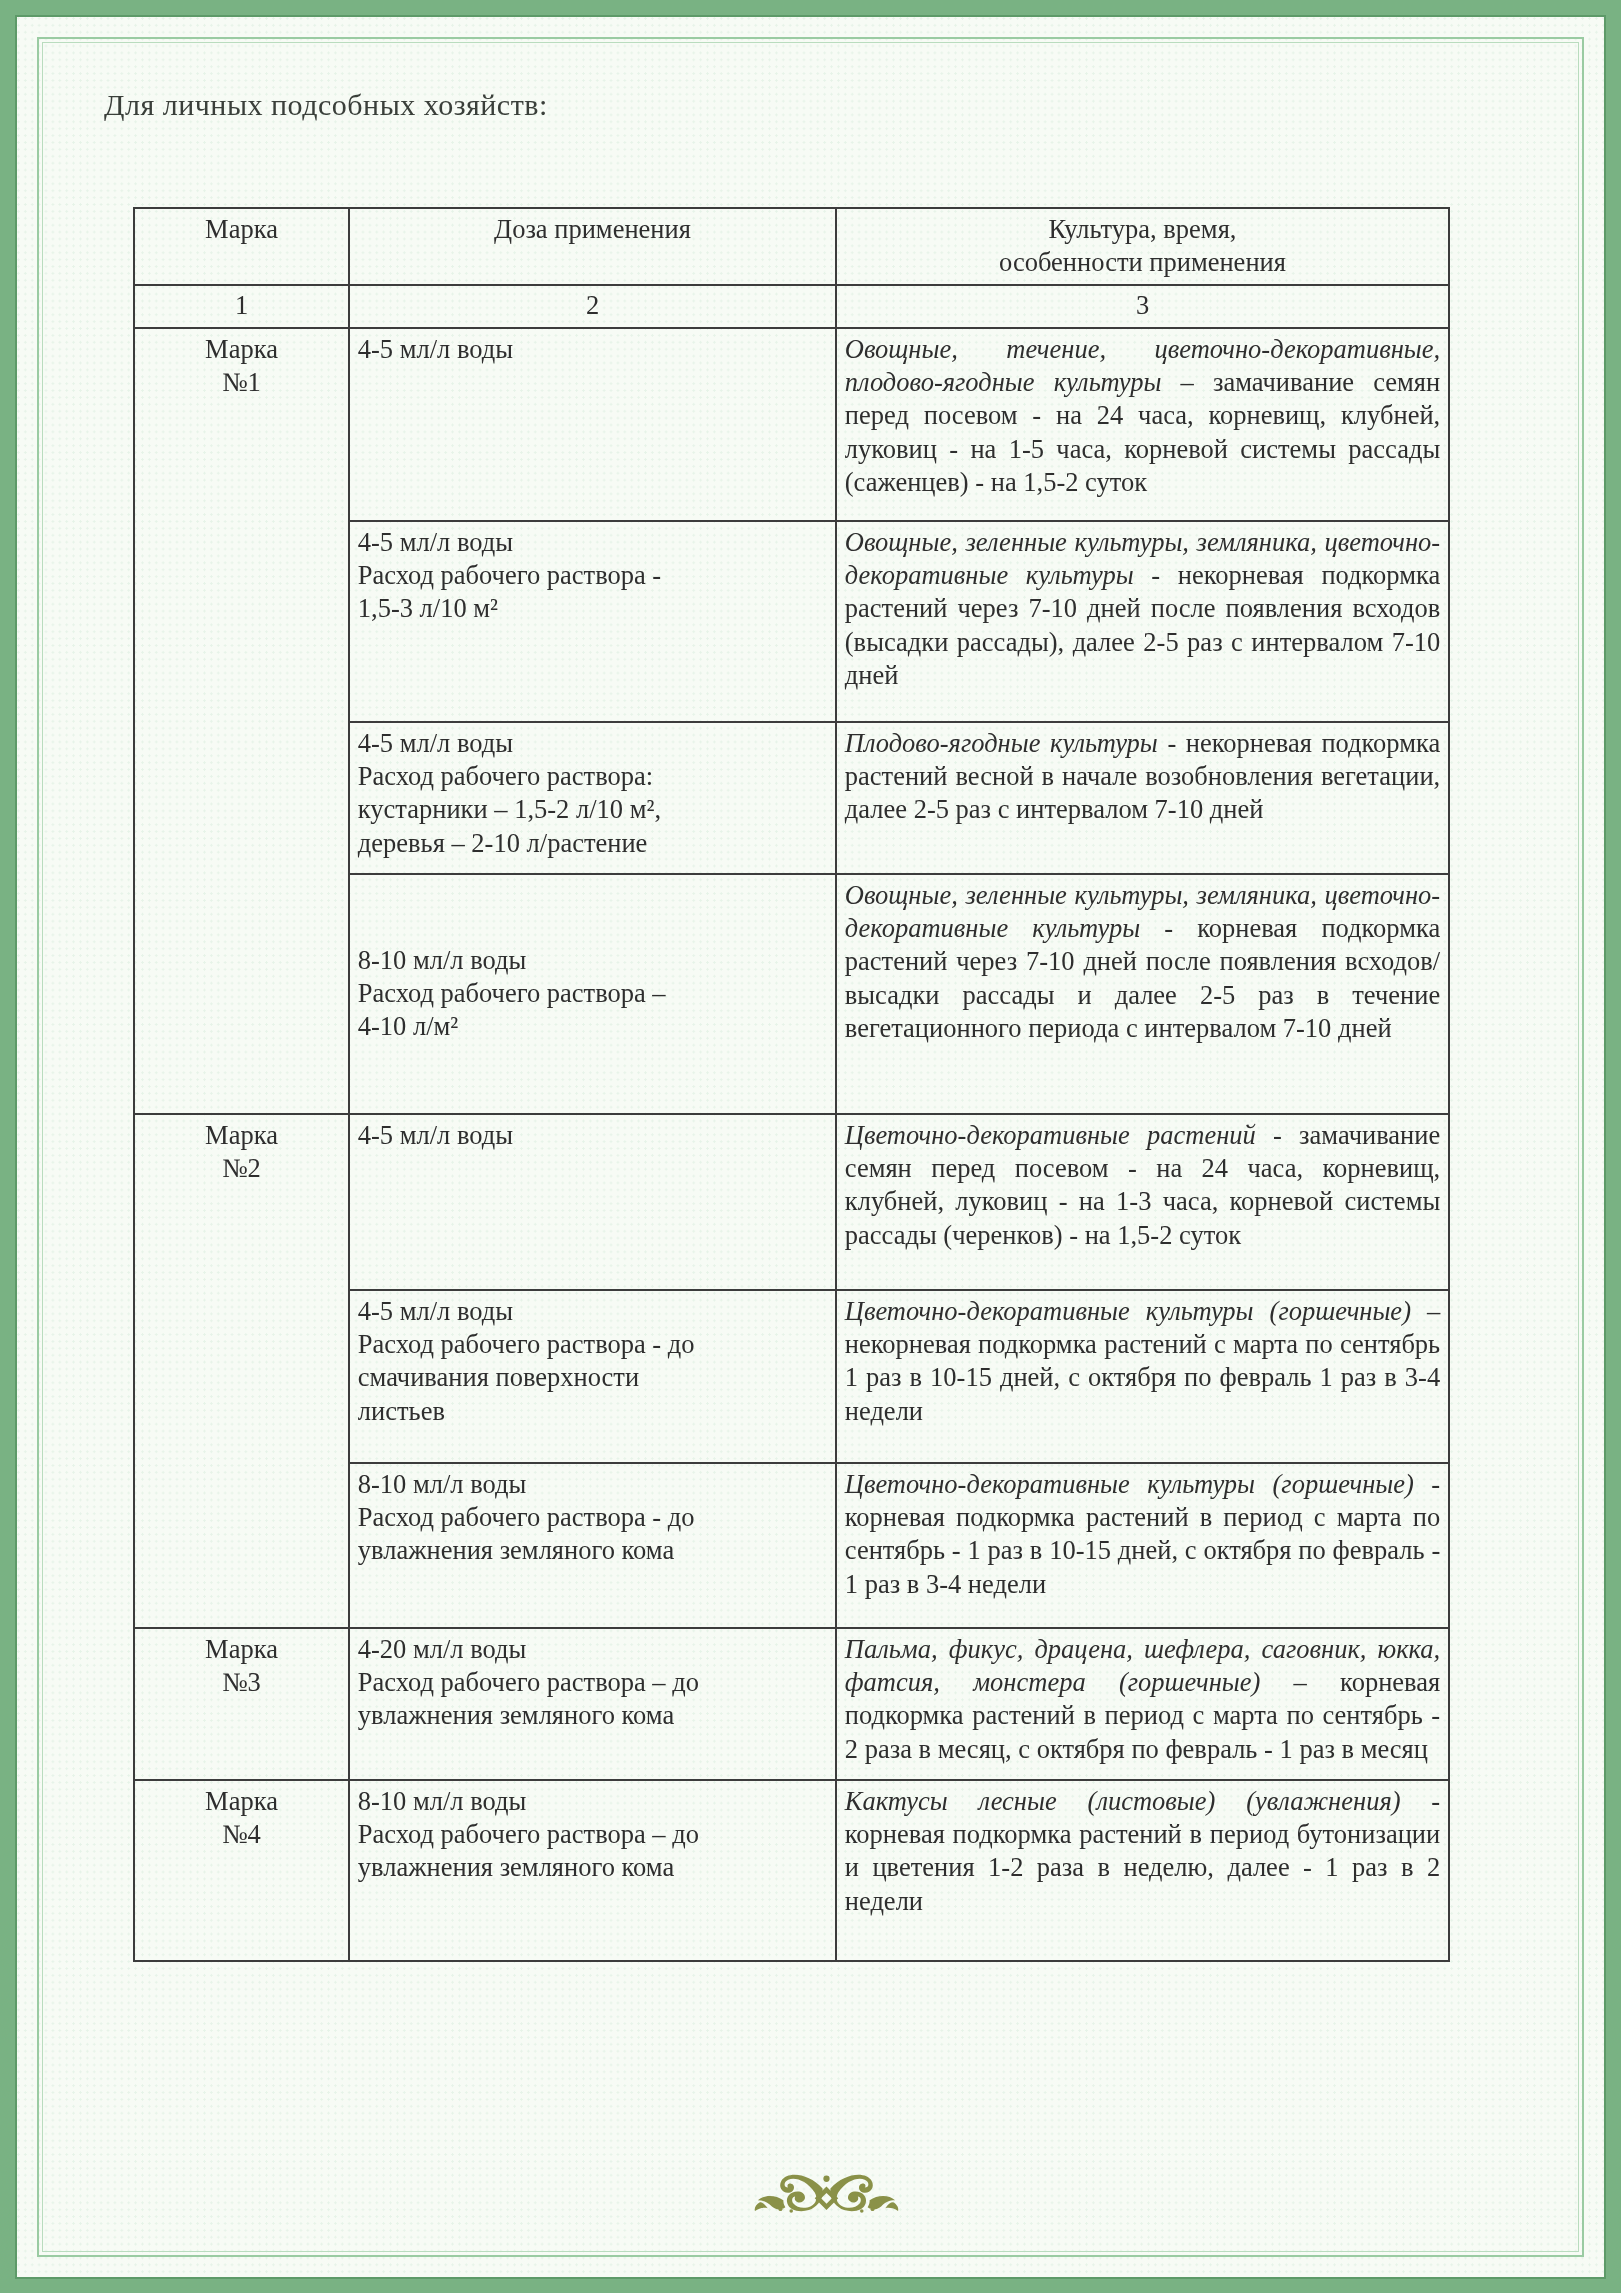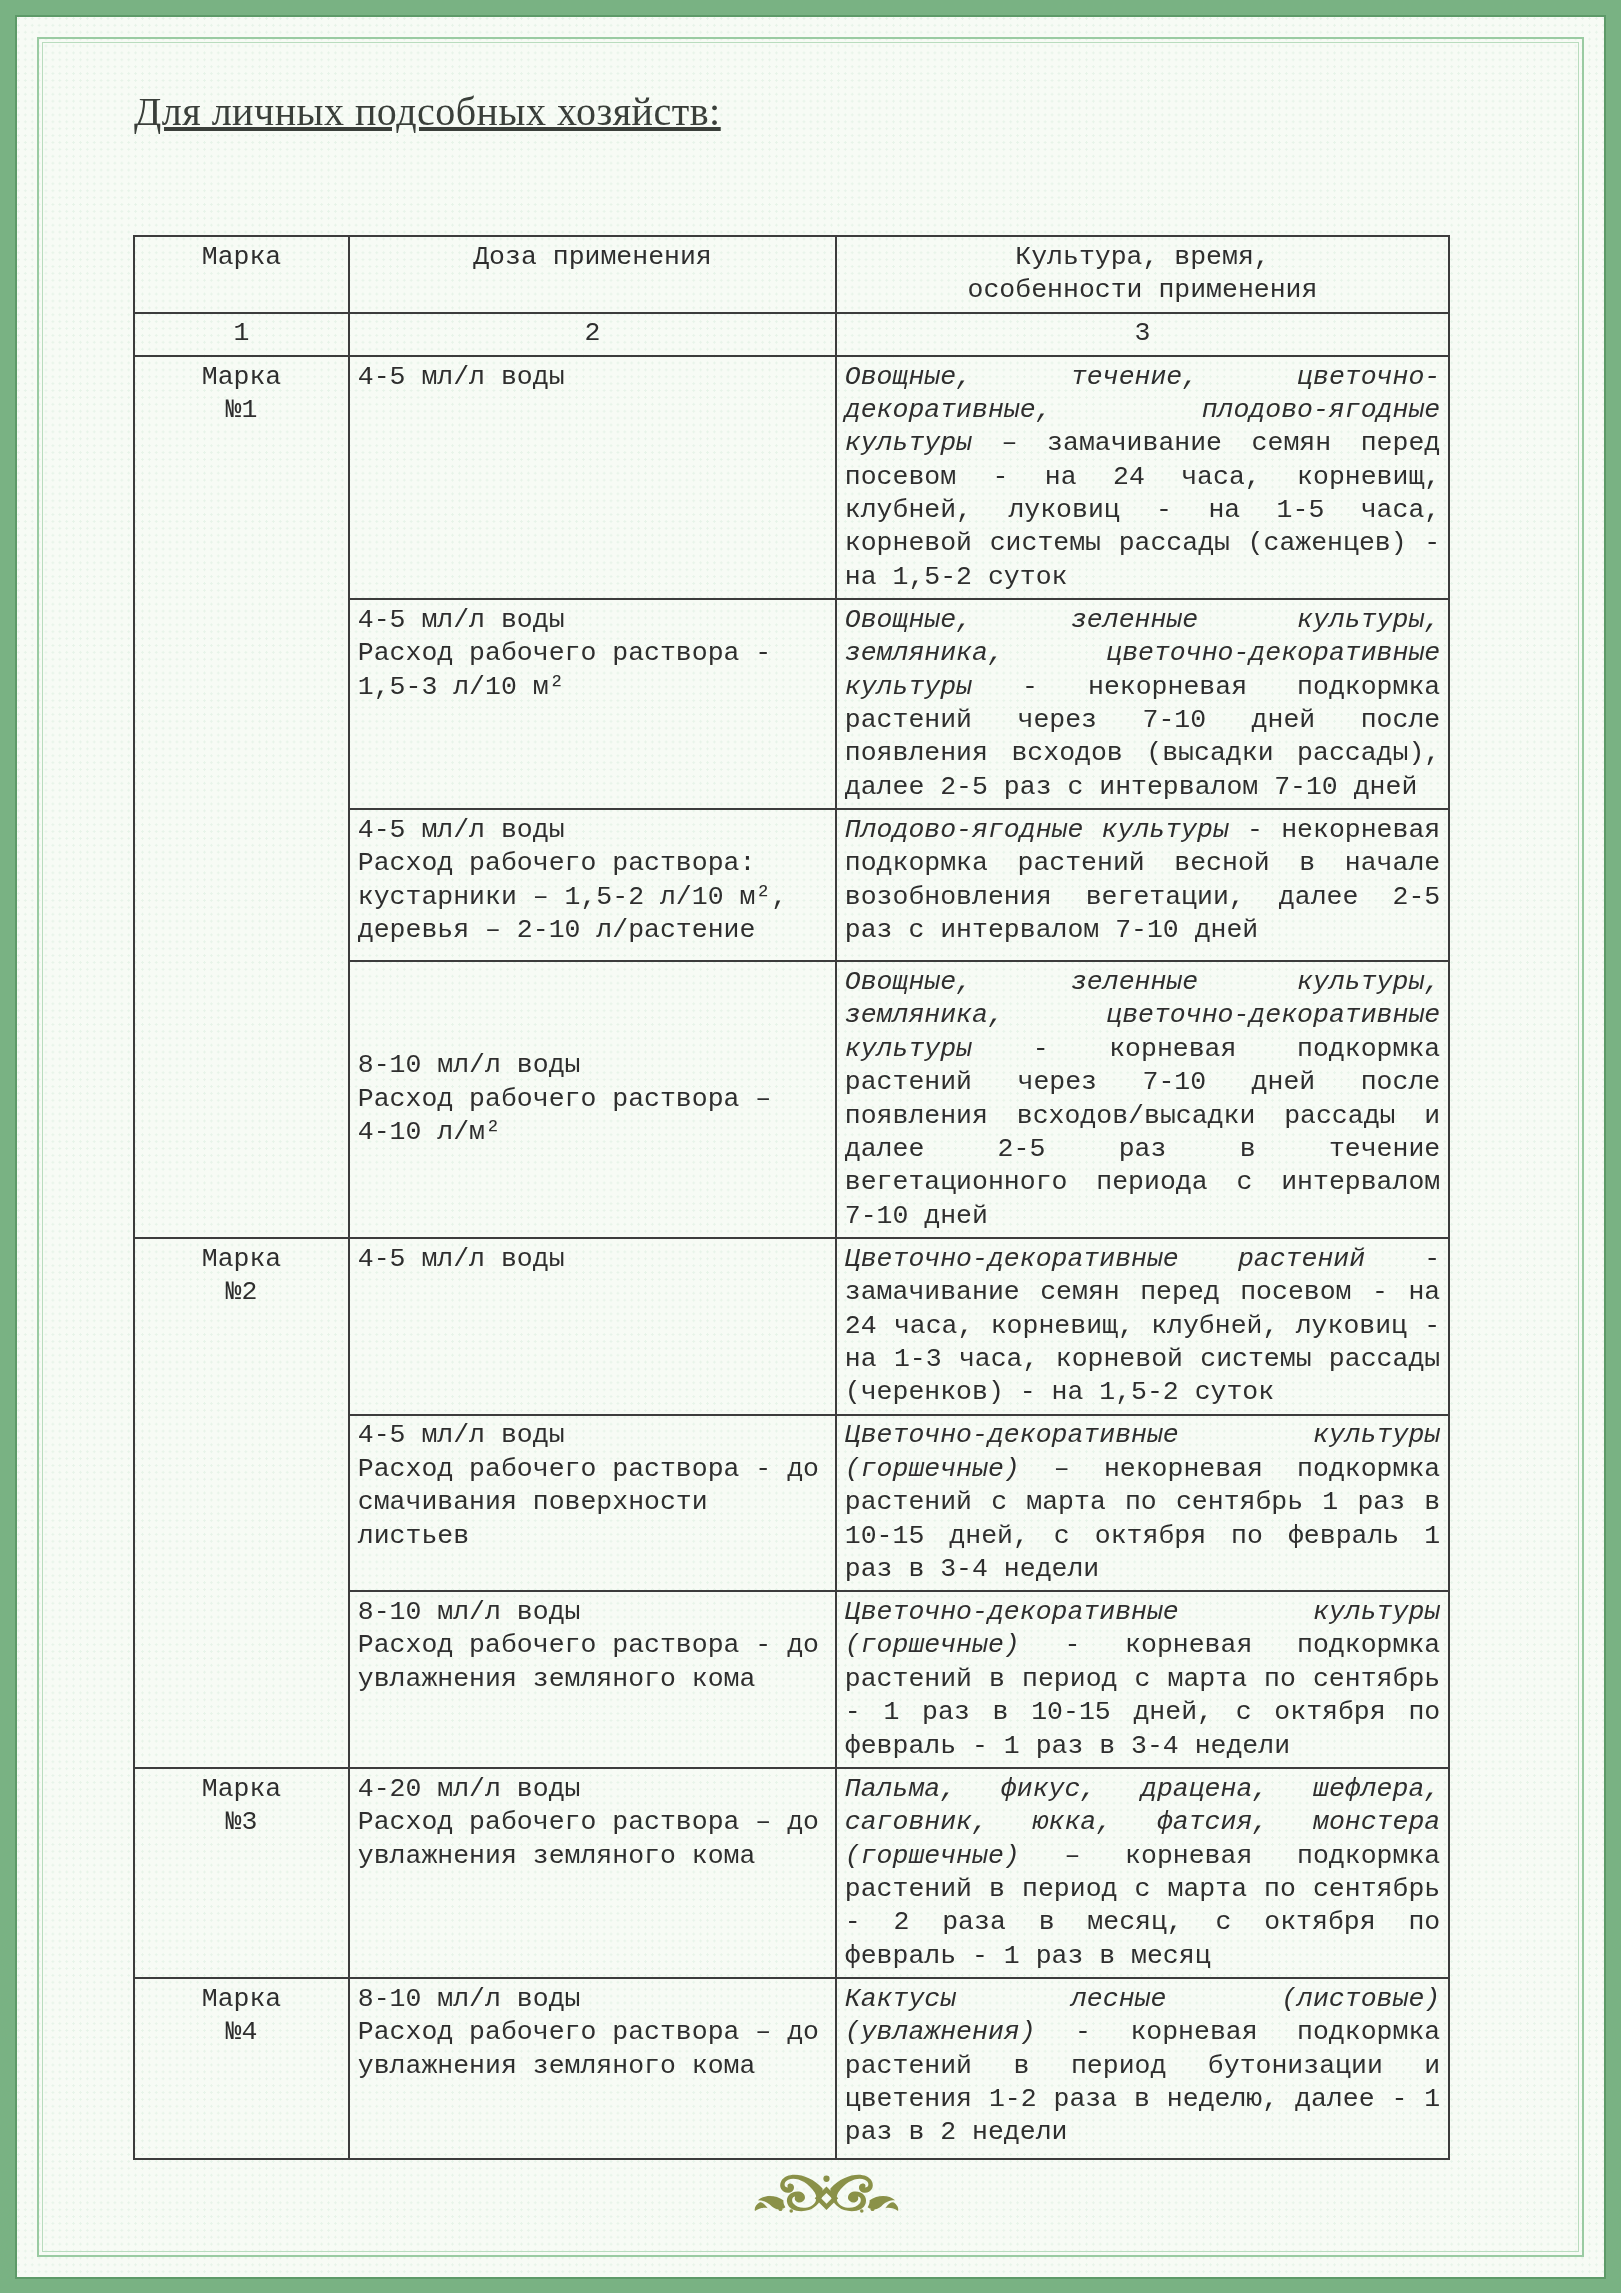--- a/index.html
+++ b/index.html
@@ -23,33 +23,31 @@
     left:21.6px;top:21.6px;right:21.6px;bottom:21.6px;
     border:2px solid #9acba2;
   }
   .inner-frame2{
     position:absolute;
     left:3.9px;top:3.9px;right:3.9px;bottom:3.9px;
     border:1px solid #b9dcbe;
   }
   .title{
     position:absolute;
-    left:119px;top:73px;
-    font-size:40px;
+    left:89px;top:73px;
+    font-size:30px;
     letter-spacing:0.5px;
     color:#3a3f3a;
-    text-decoration:underline;
   }
   table.main{
     position:absolute;
-    left:118px;top:220px;
+    left:118px;top:192px;
     width:1314px;
     border-collapse:collapse;
     table-layout:fixed;
-    font-family:Liberation Mono, monospace;
   }
   table.main th, table.main td{
     border:2px solid #3c3c3c;
     font-size:26.5px;
     line-height:1.26;
     padding:3.9px 7.8px;
     vertical-align:top;
     box-sizing:border-box;
   }
   col.c1{width:215px;}

